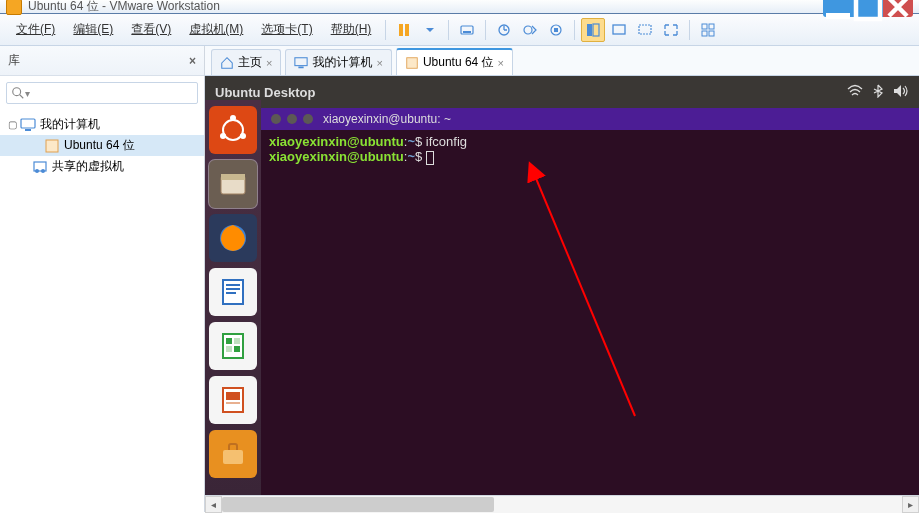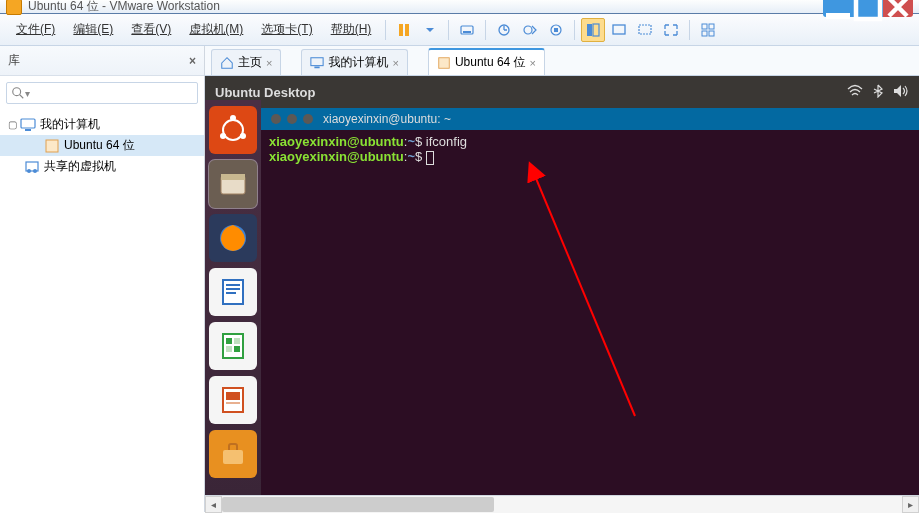--- a/index.html
+++ b/index.html
@@ -29,35 +29,35 @@
 .sidebar .search { margin: 6px; display: flex; align-items: center; border: 1px solid #c7d5e6; border-radius: 2px; padding: 3px 4px; }
 .sidebar .search svg { width: 14px; height: 14px; fill: #888; }
 .sidebar .search input { border: none; outline: none; font-size: 12px; margin-left: 4px; flex: 1; color: #888; }
 .sidebar .search .dd { width: 12px; color: #888; font-size: 10px; cursor: pointer; }
 .sidebar .tree { flex: 1; font-size: 12px; padding: 4px 0; overflow: auto; }
 .tree-row { display: flex; align-items: center; padding: 2px 8px; cursor: pointer; white-space: nowrap; }
 .tree-row.selected { background: #d6e8f7; }
 .tree-row .twisty { width: 12px; color: #666; font-size: 10px; }
 .tree-row .ticon { width: 16px; height: 16px; margin-right: 4px; display: flex; align-items: center; justify-content: center; }
 .tree-row .star { margin-left: auto; color: #ccc; }
-.indent-1 { padding-left: 24px; }
+.indent-1 { padding-left: 32px; }
 .indent-2 { padding-left: 44px; }
 
 .main { flex: 1; display: flex; flex-direction: column; background: #f7fafd; }
-.tabstrip { height: 30px; display: flex; align-items: flex-end; padding: 4px 6px 0 6px; gap: 20px; border-bottom: 1px solid #c7d5e6; }
+.tabstrip { height: 30px; display: flex; align-items: flex-end; padding: 4px 6px 0 6px; gap: 4px; border-bottom: 1px solid #c7d5e6; }
 .tab { display: flex; align-items: center; gap: 4px; padding: 4px 8px; font-size: 12px; background: #eef3f9; border: 1px solid #c7d5e6; border-bottom: none; border-radius: 3px 3px 0 0; cursor: pointer; }
 .tab.active { background: #fff; font-weight: normal; border-top: 2px solid #3f97e0; }
 .tab .ticon { width: 14px; height: 14px; }
 .tab .tx { cursor: pointer; color: #888; font-size: 11px; }
 
 .vm { flex: 1; position: relative; background: #1e0a1a; overflow: hidden; }
 .vm-top { height: 32px; background: #3a3734; color: #ddd; font-size: 13px; font-weight: bold; display: flex; align-items: center; padding: 0 10px; }
 .vm-top .spacer { flex: 1; }
 .vm-top .ind { margin-left: 10px; color: #ddd; }
-.vm-term-title { height: 22px; background: #0369a1; color: #ddd; font-size: 12px; display: flex; align-items: center; padding: 0 10px; margin: 8px 0 0 56px; border-radius: 6px 6px 0 0; width: calc(100% - 64px); }
+.vm-term-title { height: 22px; background: #4c1d95; color: #ddd; font-size: 12px; display: flex; align-items: center; padding: 0 10px; margin: 8px 0 0 56px; border-radius: 6px 6px 0 0; width: calc(100% - 64px); }
 .vm-term-title .tctl { display:flex; gap:6px; margin-right:10px; }
 .vm-term-title .dot { width:10px; height:10px; border-radius:50%; background:#5c5855; }
 .vm-body { position: absolute; top: 24px; left: 0; right: 0; bottom: 0; display: flex; }
 .launcher { width: 56px; background: linear-gradient(#4a2f44,#3a2537); padding: 6px 4px; display: flex; flex-direction: column; gap: 6px; }
 .lbtn { width: 48px; height: 48px; border-radius: 6px; display: flex; align-items: center; justify-content: center; background: rgba(255,255,255,0.08); cursor: pointer; }
 .lbtn.active { box-shadow: 0 0 0 1px rgba(255,255,255,0.4); }
 .lbtn svg { width: 36px; height: 36px; }
 .term-area { flex: 1; display: flex; flex-direction: column; }
 .term { flex: 1; background: #2c0d23; padding: 4px 8px; font-family: "DejaVu Sans Mono", monospace; font-size: 13px; margin-left:0; }
 .term .line { white-space: pre; }

